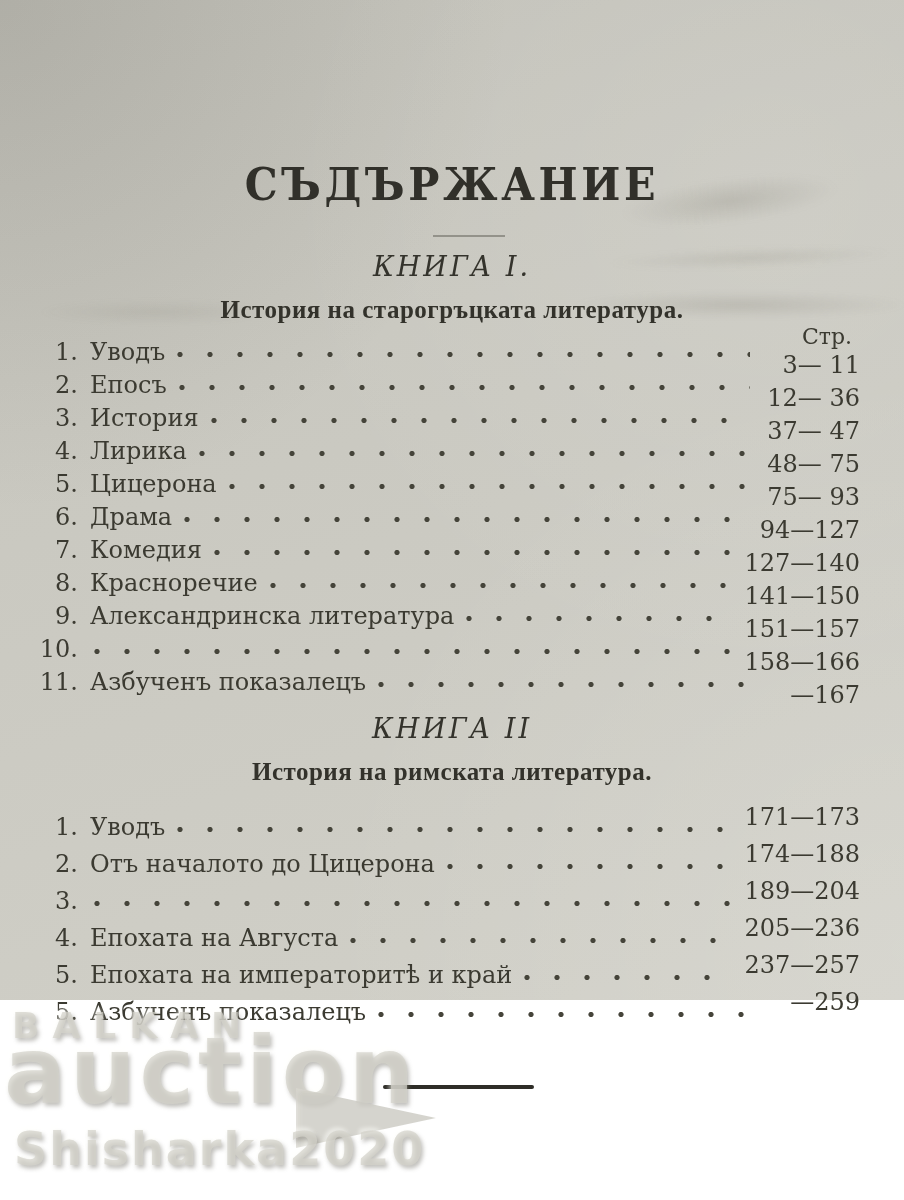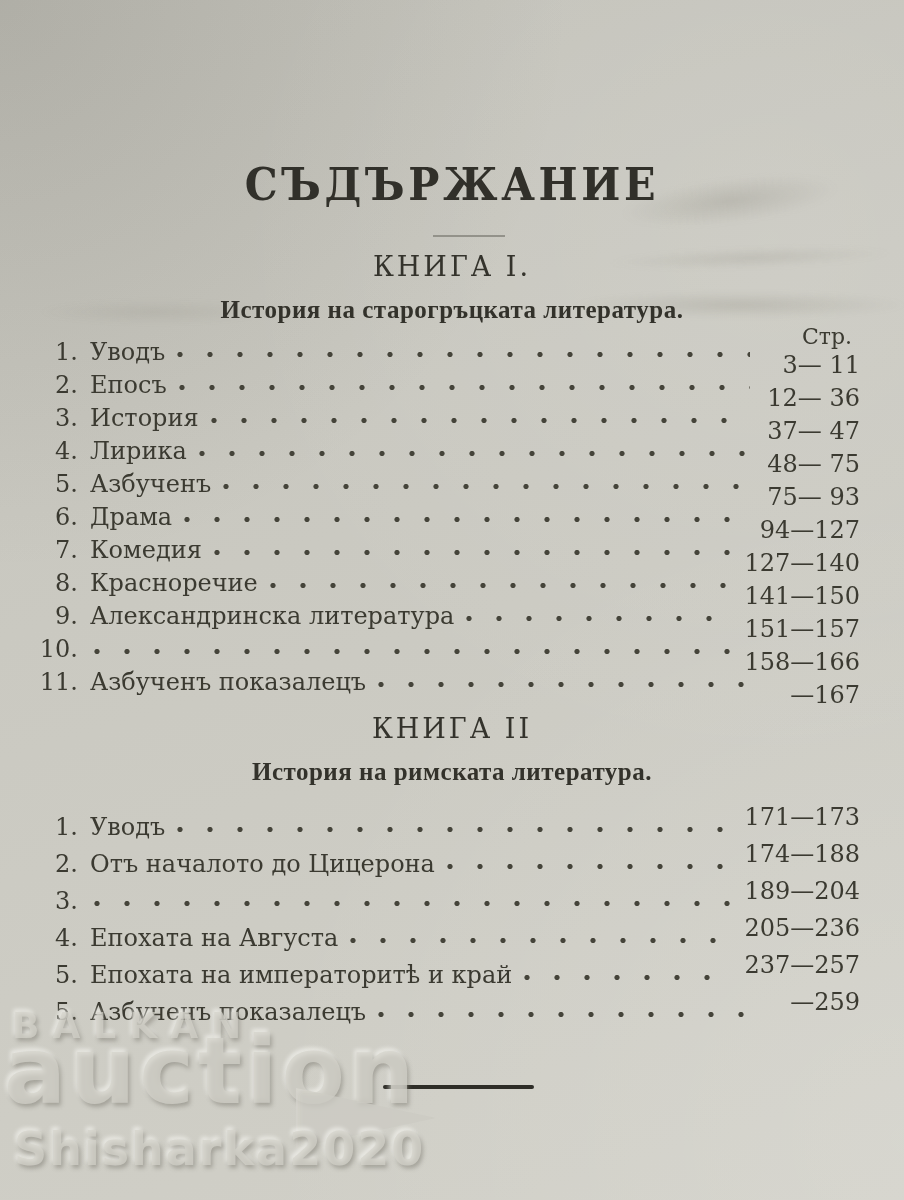--- a/index.html
+++ b/index.html
@@ -3,21 +3,21 @@
 <meta charset="utf-8">
 <style>
   html, body {
     margin: 0; padding: 0;
     width: 904px; height: 1200px;
     overflow: hidden;
     font-family: "DejaVu Serif", "Liberation Serif", serif;
   }
   .page {
     position: relative;
-    width: 904px; height: 1200px;
+    width: 904px; height: 1000px;
     color: #3b3a31;
     background:
       radial-gradient(circle at 0% 0%, rgba(80,78,70,0.16), rgba(80,78,70,0) 38%),
       radial-gradient(circle at 85% 20%, rgba(255,255,254,0.10), rgba(255,255,254,0) 45%),
       radial-gradient(circle at 100% 95%, rgba(255,255,252,0.14), rgba(255,255,252,0) 45%),
       linear-gradient(163deg, #c2c1b9 0%, #c9c8c0 35%, #cccbc3 60%, #d1d0c8 100%);
   }
   
   .smudge { position: absolute; pointer-events: none; filter: blur(2.5px); }
   .s1 { left: 620px; top: 178px; width: 220px; height: 46px; transform: rotate(-7deg);
@@ -43,21 +43,21 @@
     width: 72px; height: 2px;
     background: #93928a;
   }
 
   .book { position: absolute; left: 0; width: 100%; }
   .book-0 { top: 251px; }
   .book-1 { top: 713px; }
   .book h2 {
     margin: 0; text-align: center;
     font-size: 27px; font-weight: normal;
-    letter-spacing: 3px; color: #34332c;
+    letter-spacing: 3px; color: #34332c; font-style: italic;
   }
   .book h3 {
     margin: 14px 0 0; text-align: center;
     font-size: 25px; font-weight: bold;
     letter-spacing: 0.5px; color: #33322b; font-family: Liberation Serif, serif;
   }
   .str-header {
     margin-top: 0; height: 24px;
     padding-right: 52px;
     text-align: right;
@@ -146,21 +146,21 @@
           <span class="pages">37— 47</span>
         </li>
         <li class="entry">
           <span class="num">4.</span>
           <span class="label">Лирика</span>
           <span class="dots"></span>
           <span class="pages">48— 75</span>
         </li>
         <li class="entry">
           <span class="num">5.</span>
-          <span class="label">Азбученъ</span>
+          <span class="label">Цицерона</span>
           <span class="dots"></span>
           <span class="pages">75— 93</span>
         </li>
         <li class="entry">
           <span class="num">6.</span>
           <span class="label">Драма</span>
           <span class="dots"></span>
           <span class="pages">94—127</span>
         </li>
         <li class="entry">

